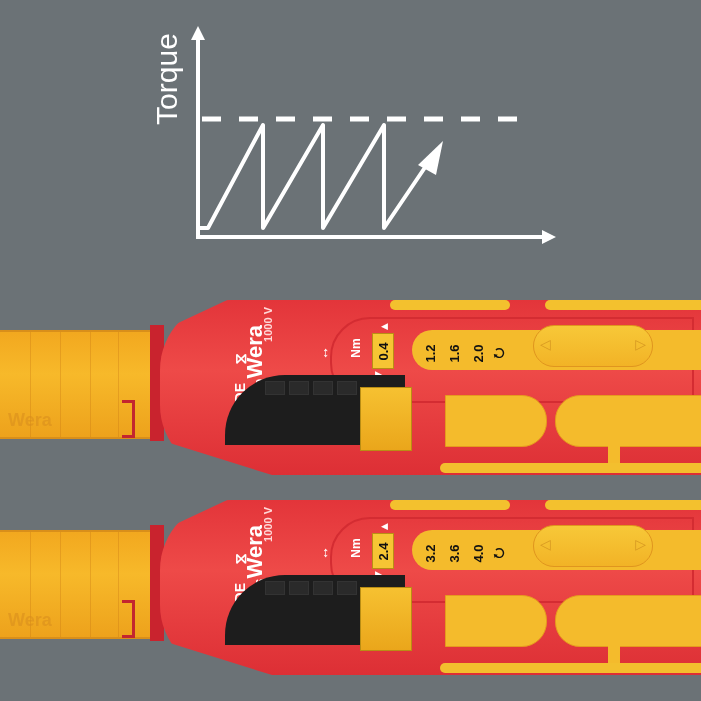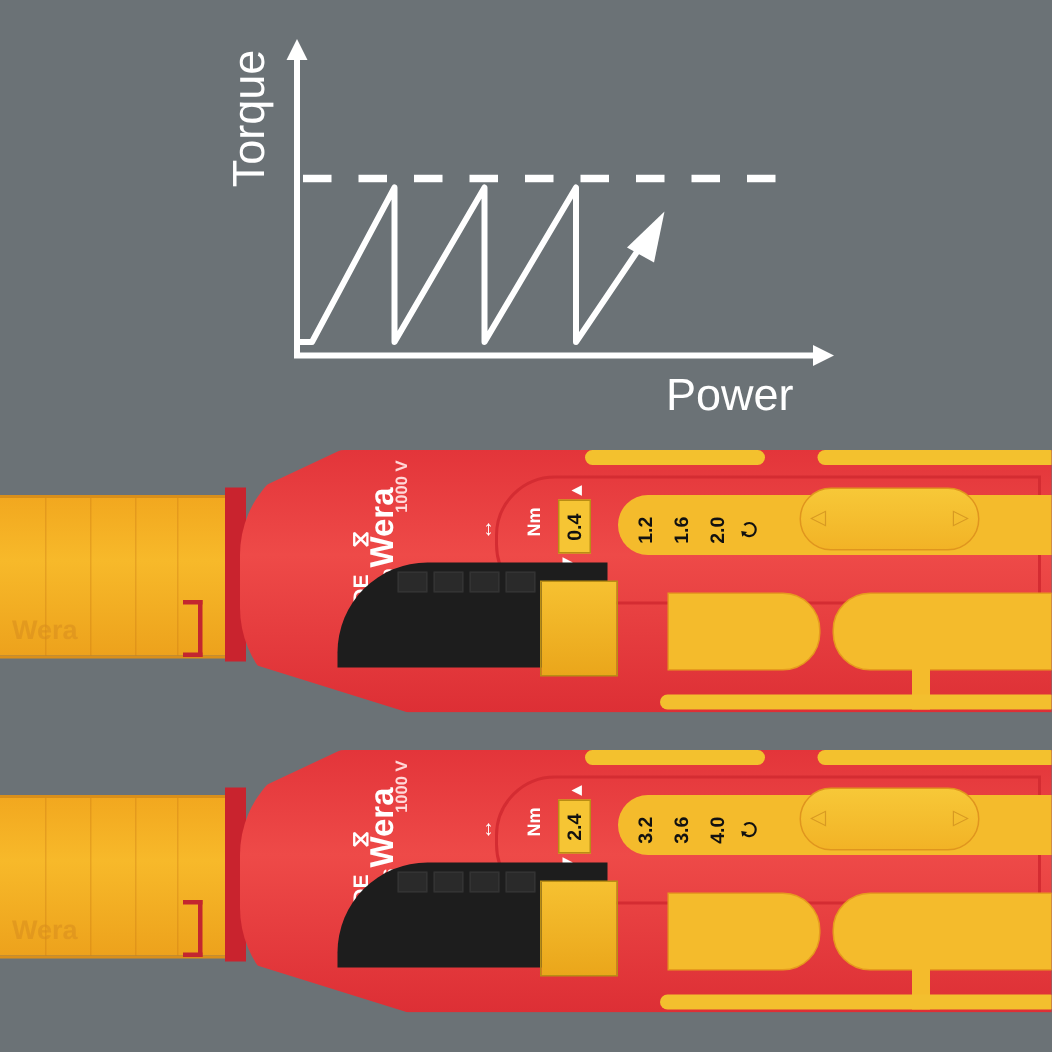--- a/index.html
+++ b/index.html
@@ -57,21 +57,20 @@
       <line x1="196" y1="237" x2="545" y2="237"></line>
       <polygon points="542,230 556,237 542,244" stroke="none"></polygon>
     </g>
 
     <line x1="202" y1="119" x2="528" y2="119" stroke="#fff" stroke-width="5" stroke-dasharray="19,18"></line>
 
     <polyline fill="none" stroke="#fff" stroke-width="4" stroke-linejoin="round" points="200,228 208,228 263,125 263,228 323,125 323,228 384,125 384,228 430,160"></polyline>
     <polygon points="418,165 443,141 436,175" fill="#fff"></polygon>
   </svg>
   <div class="axis-label" id="ylabel">Torque</div>
-  <div class="axis-label" id="xlabel">Power</div>
 </div>
 
 <div class="tool" style="top:295px;">
   <div class="handle-yellow">
     <div class="handle-ridge" style="left:30px"></div>
     <div class="handle-ridge" style="left:60px"></div>
     <div class="handle-ridge" style="left:90px"></div>
     <div class="handle-ridge" style="left:118px"></div>
     <div class="handle-logo">Wera</div>
     <div class="handle-bracket"></div>

